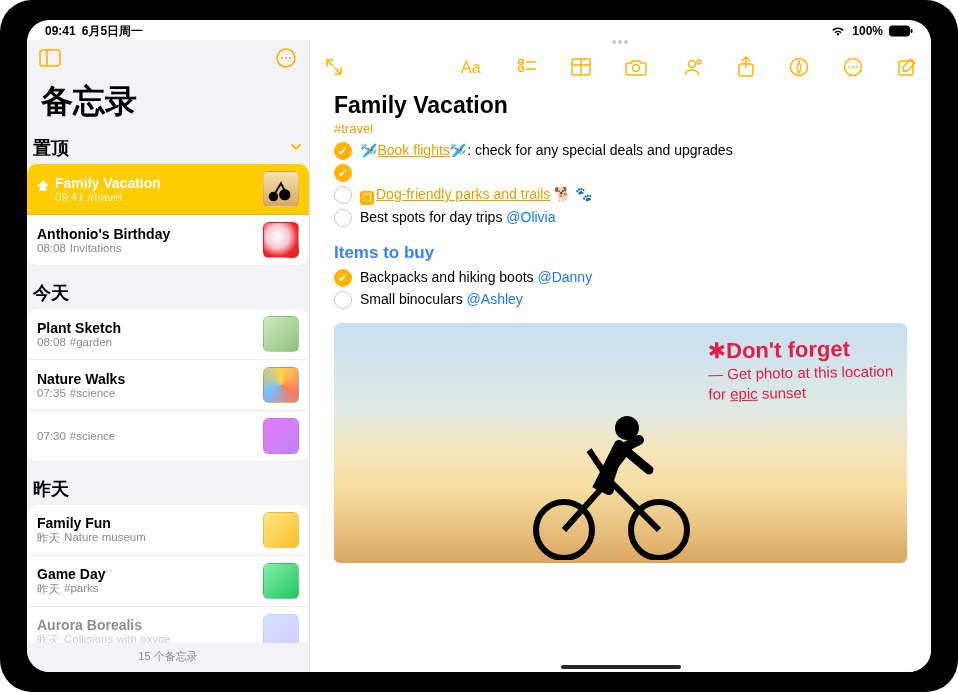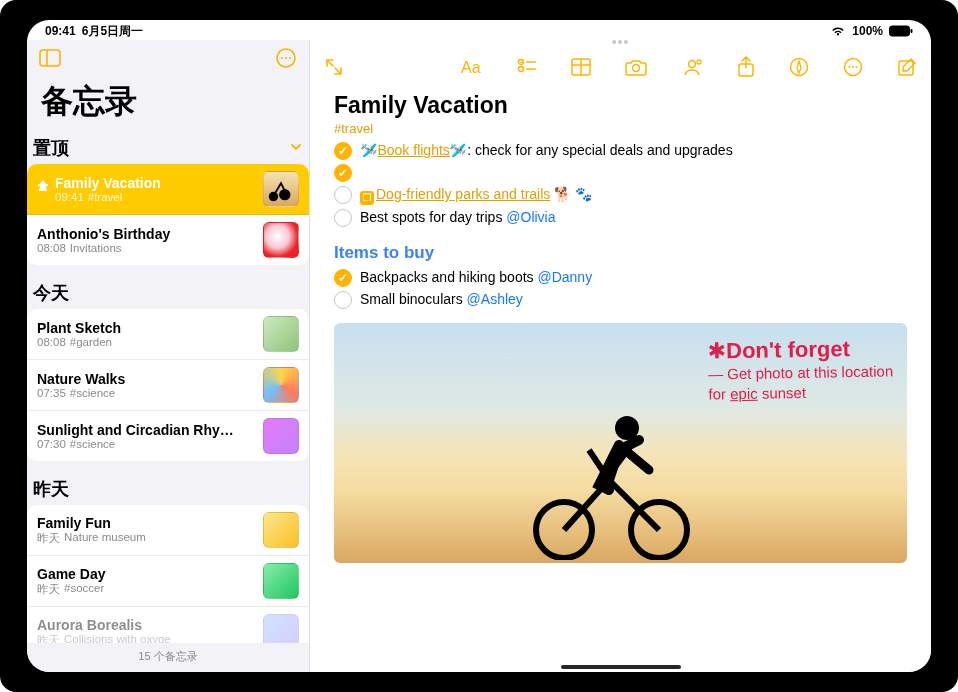--- a/index.html
+++ b/index.html
@@ -14,21 +14,21 @@
       width: 958px;
       height: 692px;
       display: flex;
       align-items: center;
       justify-content: center;
     }
     .ipad-frame {
       width: 958px;
       height: 692px;
       background: #000;
-      border-radius: 16px;
+      border-radius: 32px;
       padding: 20px 27px 20px 27px;
       position: relative;
     }
     .screen {
       width: 100%;
       height: 100%;
       background: #fff;
       border-radius: 22px;
       overflow: hidden;
       display: flex;
@@ -358,21 +358,20 @@
                 <div class="note-title">Nature Walks</div>
                 <div class="note-sub">
                     <span>07:35</span>
                     <span>#science</span>
                   </div>
               </div>
               <div class="thumb" style="background:conic-gradient(#ffd54a,#ff7a59,#6ec1ff,#ffd54a)"></div>
             </div>
             <div class="note-item">
               <div class="note-text">
-                <div class="note-title">Sunlight and Circadian Rhy…</div>
                 <div class="note-sub">
                     <span>07:30</span>
                     <span>#science</span>
                   </div>
               </div>
               <div class="thumb" style="background:linear-gradient(135deg,#e879f9,#c084fc)"></div>
             </div>
           </div>
 
           <div class="section-header small">
@@ -387,21 +386,21 @@
                     <span>Nature museum</span>
                   </div>
               </div>
               <div class="thumb" style="background:linear-gradient(135deg,#fde68a,#fbbf24)"></div>
             </div>
             <div class="note-item">
               <div class="note-text">
                 <div class="note-title">Game Day</div>
                 <div class="note-sub">
                     <span>昨天</span>
-                    <span>#soccer</span>
+                    <span>#parks</span>
                   </div>
               </div>
               <div class="thumb" style="background:linear-gradient(135deg,#86efac,#22c55e)"></div>
             </div>
             <div class="note-item" style="opacity:.45">
               <div class="note-text">
                 <div class="note-title">Aurora Borealis</div>
                 <div class="note-sub">
                     <span>昨天</span>
                     <span>Collisions with oxyge</span>

